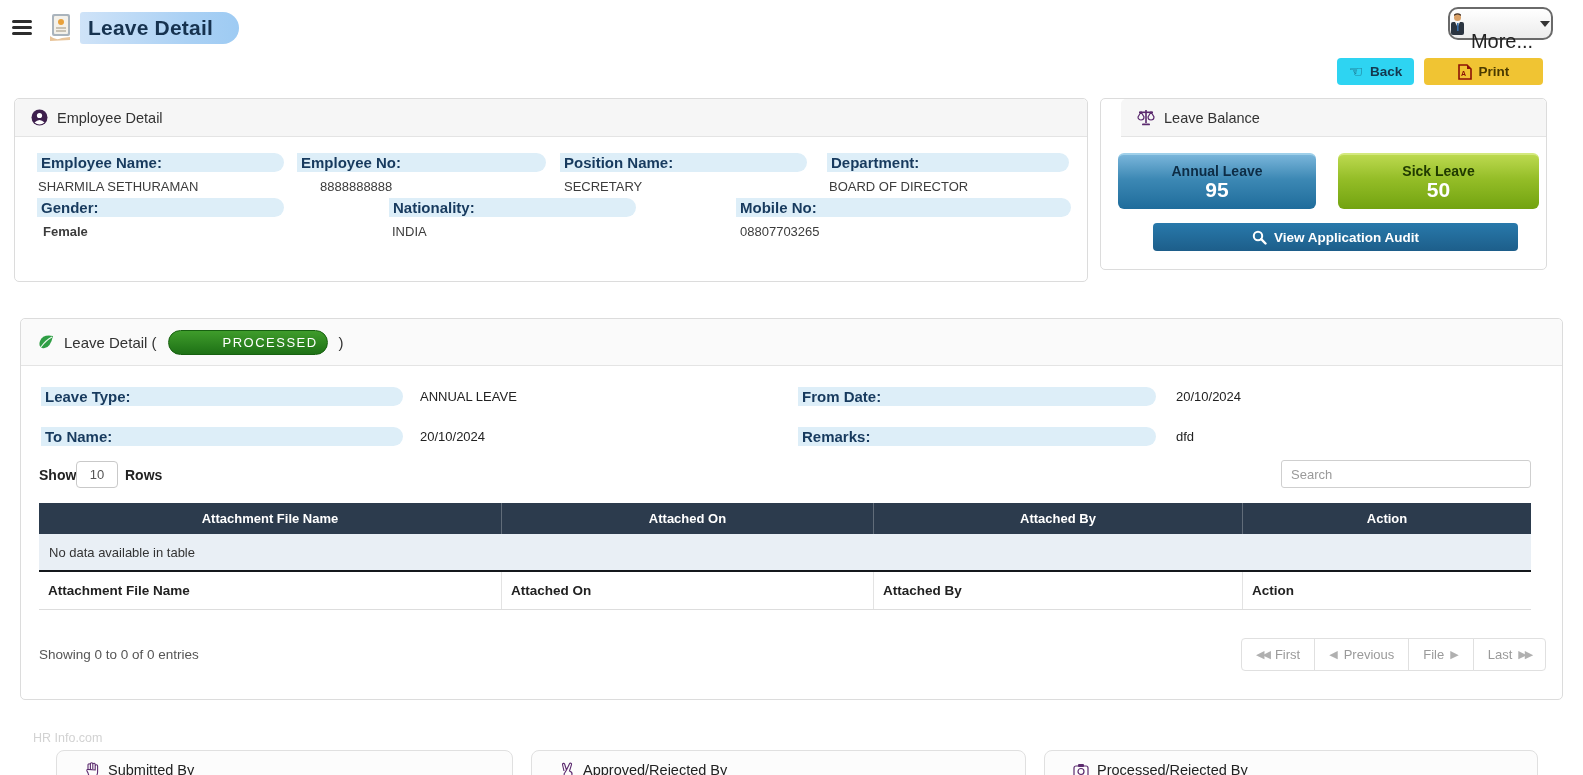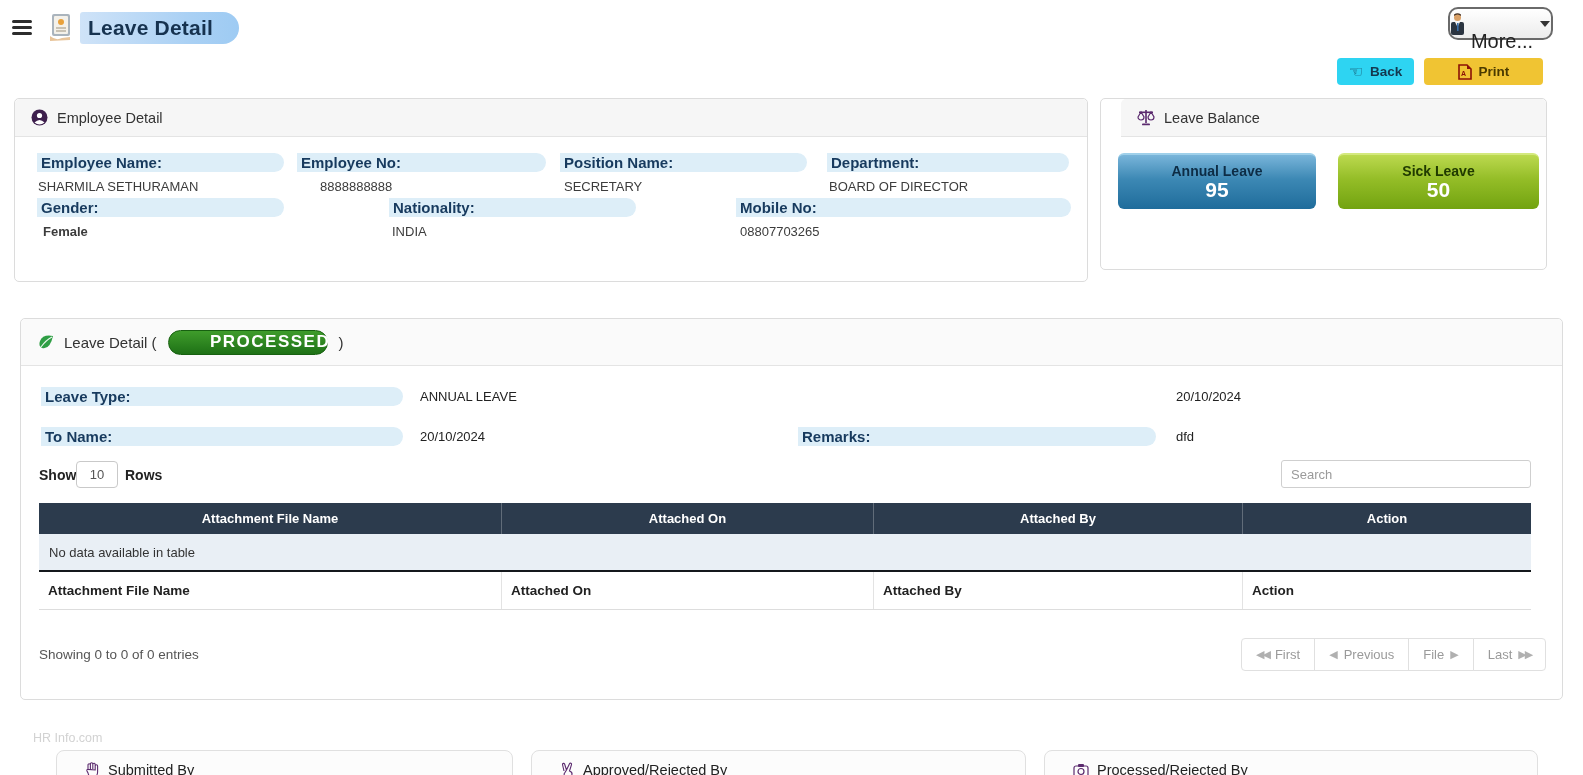--- a/index.html
+++ b/index.html
@@ -59,21 +59,21 @@
   .bal-sick .bc-name { color:#203a00; }
   .audit-btn { left:52px; top:124px; width:365px; height:28px;
                background:linear-gradient(180deg,#2879ab,#1d5e8a); color:#fff; font-weight:bold;
                font-size:13.5px; }
 
   
   .ld-title { font-size:15px; color:#333; }
   .status-pill { width:160px; height:25px; margin:0 2px; border-radius:13px;
                  background:linear-gradient(180deg,#3f9c2b,#1e7116); border:1px solid #176010;
                  display:flex; align-items:center; justify-content:center; }
-  .status-pill span { color:#fff; font-weight:bold; font-size:17px; letter-spacing:1.5px;margin-left:45px; }
+  .status-pill span { color:#fff; font-weight:normal; font-size:13px; letter-spacing:1.5px;margin-left:45px; }
 
   
   .show-label { position:absolute; font-size:14px; font-weight:bold; color:#222; }
   .rows-input { position:absolute; left:55px; top:142px; width:42px; height:27px; border:1px solid #c9c9c9;
                 border-radius:4px; text-align:center; font-size:13px; color:#555;
                 font-family:"Liberation Sans",sans-serif; }
   .search-input { position:absolute; left:1260px; top:141px; width:250px; height:28px; border:1px solid #cfcfcf;
                   border-radius:3px; padding:0 9px; font-size:13px; color:#444;
                   font-family:"Liberation Sans",sans-serif; }
   .search-input::placeholder { color:#9a9a9a; }
@@ -212,39 +212,49 @@
 
   <div class="bal-card bal-annual">
     <span class="bc-name">Annual Leave</span>
     <span class="bc-value">95</span>
   </div>
   <div class="bal-card bal-sick">
     <span class="bc-name">Sick Leave</span>
     <span class="bc-value">50</span>
   </div>
 
+  <div class="abs btn audit-btn">
+    <span>
+      <svg width="15" height="15" viewBox="0 0 15 15">
+        <circle cx="6" cy="6" r="4.2" fill="none" stroke="#fff" stroke-width="2"></circle>
+        <line x1="9.2" y1="9.2" x2="13.5" y2="13.5" stroke="#fff" stroke-width="2.4" stroke-linecap="round"></line>
+      </svg>
+    </span>
+    <span>View Application Audit</span>
+  </div>
 </div>
 
 <div class="abs panel ld-panel">
   <div class="panel-head">
     <span>
       <svg width="18" height="16" viewBox="0 0 18 16">
         <path d="M16 2 q-10 -2 -13 5 q-2 5 2 7 q8 2 11 -12 z" fill="#2e9e44"></path>
         <path d="M4 13 q5 -7 11 -10" fill="none" stroke="#e9f7ec" stroke-width="1.1"></path>
       </svg>
     </span>
     <span class="ld-title">Leave Detail (</span>
     <span class="status-pill">
       <span>PROCESSED</span>
     </span>
     <span class="ld-title">)</span>
   </div>
 
   <div class="fld-label" style="left:20px;top:68px;width:362px;">Leave Type:</div>
   <div class="fld-value" style="left:399px;top:70px;color:#222;">ANNUAL LEAVE</div>
+  <div class="fld-label" style="left:777px;top:68px;width:358px;">From Date:</div>
   <div class="fld-value" style="left:1155px;top:70px;color:#222;">20/10/2024</div>
 
   <div class="fld-label" style="left:20px;top:108px;width:362px;">To Name:</div>
   <div class="fld-value" style="left:399px;top:110px;color:#222;">20/10/2024</div>
   <div class="fld-label" style="left:777px;top:108px;width:358px;">Remarks:</div>
   <div class="fld-value" style="left:1155px;top:110px;color:#222;">dfd</div>
 
   <div class="show-label" style="left:18px;top:148px;">Show</div>
   <input class="rows-input" value="10" style="">
   <div class="show-label" style="left:104px;top:148px;">Rows</div>

